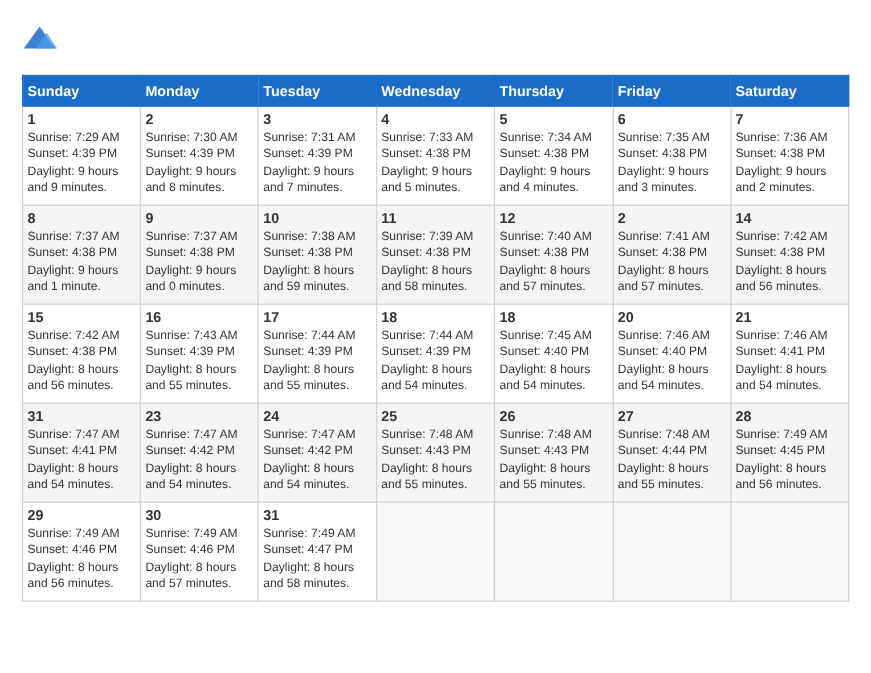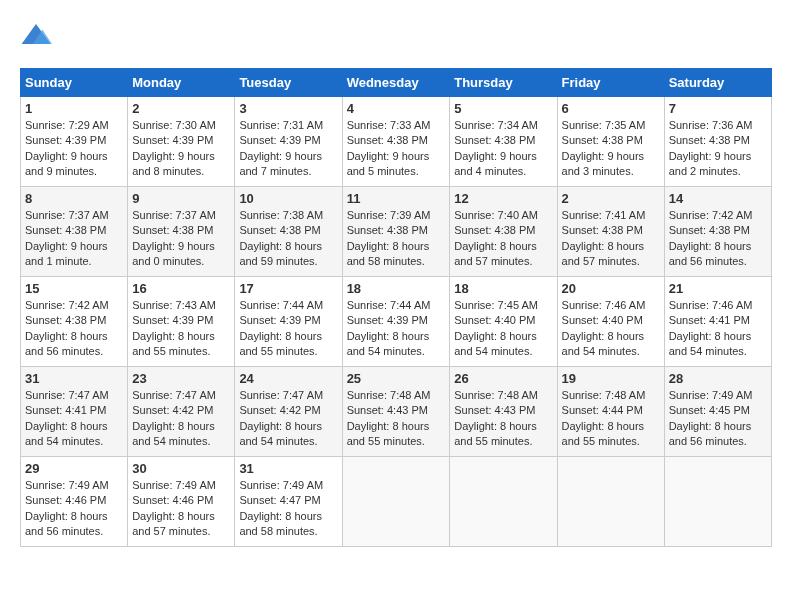--- a/index.html
+++ b/index.html
@@ -223,21 +223,21 @@
         </td>
         <td>
           <span class="day-number">25</span>
           <div class="day-info">Sunrise: 7:48 AM<br>Sunset: 4:43 PM<br>Daylight: 8 hours and 55 minutes.</div>
         </td>
         <td>
           <span class="day-number">26</span>
           <div class="day-info">Sunrise: 7:48 AM<br>Sunset: 4:43 PM<br>Daylight: 8 hours and 55 minutes.</div>
         </td>
         <td>
-          <span class="day-number">19</span>
+          <span class="day-number">27</span>
           <div class="day-info">Sunrise: 7:48 AM<br>Sunset: 4:44 PM<br>Daylight: 8 hours and 55 minutes.</div>
         </td>
         <td>
           <span class="day-number">28</span>
           <div class="day-info">Sunrise: 7:49 AM<br>Sunset: 4:45 PM<br>Daylight: 8 hours and 56 minutes.</div>
         </td>
       </tr>
       <tr>
         <td>
           <span class="day-number">29</span>

